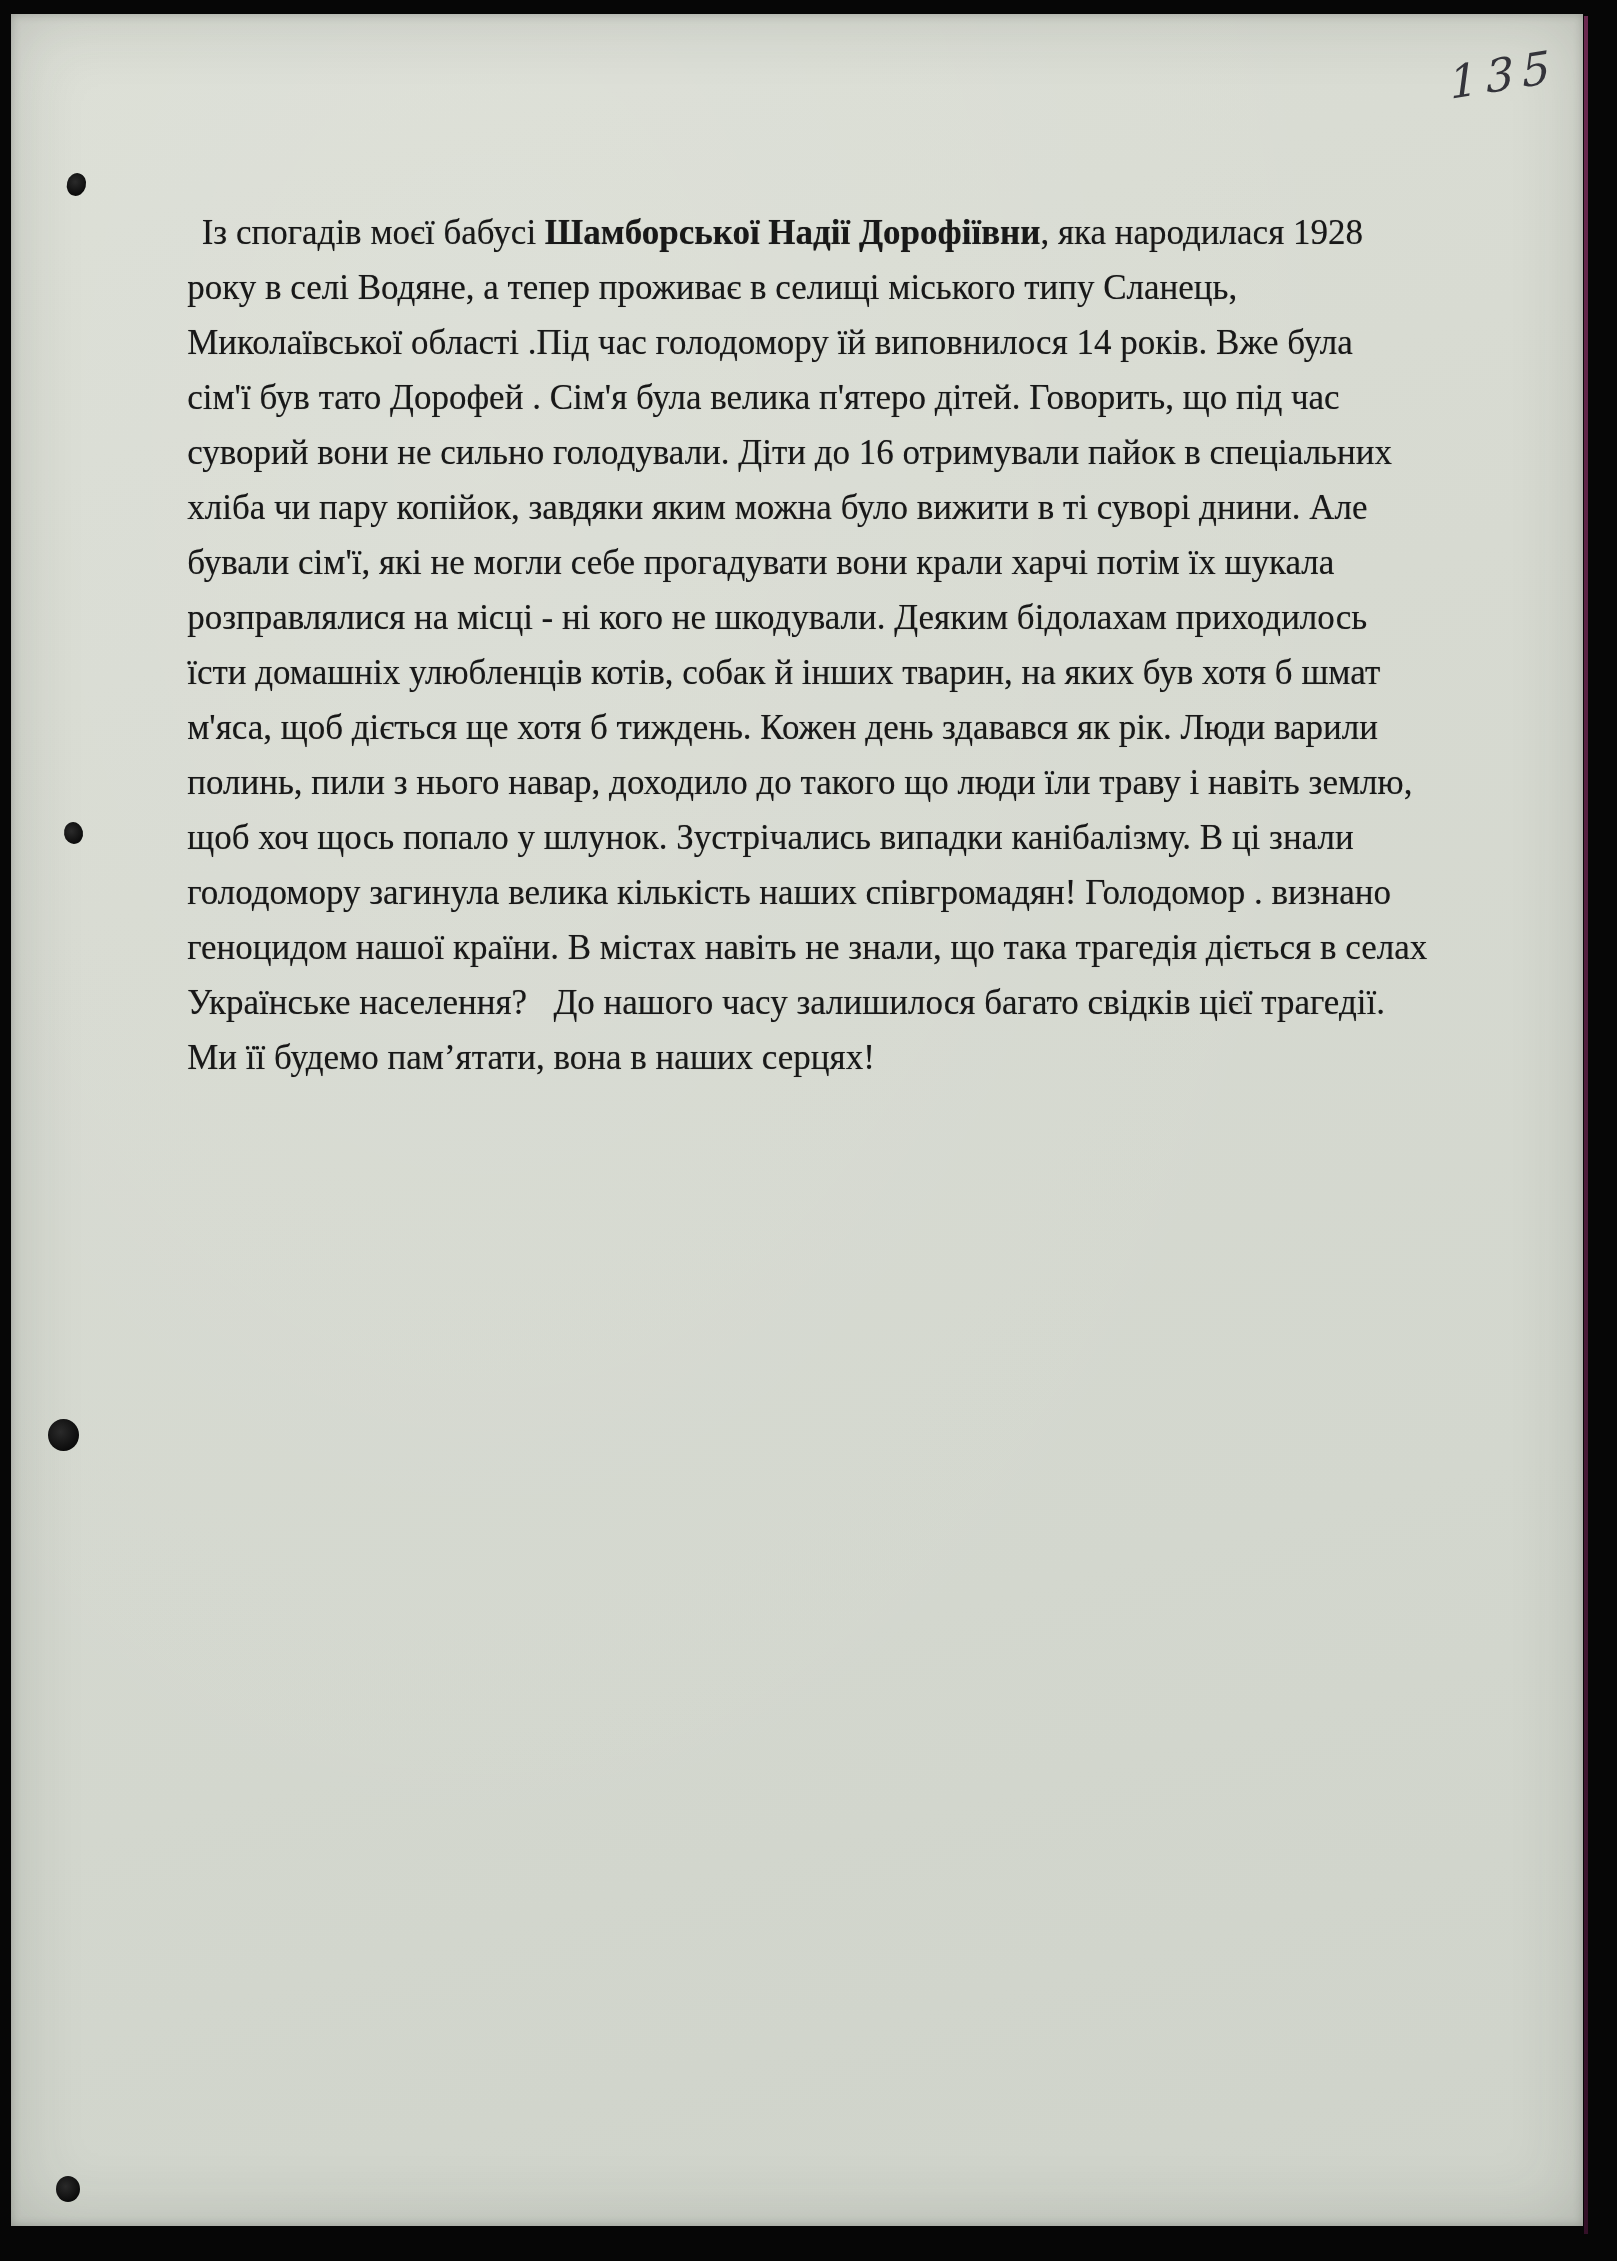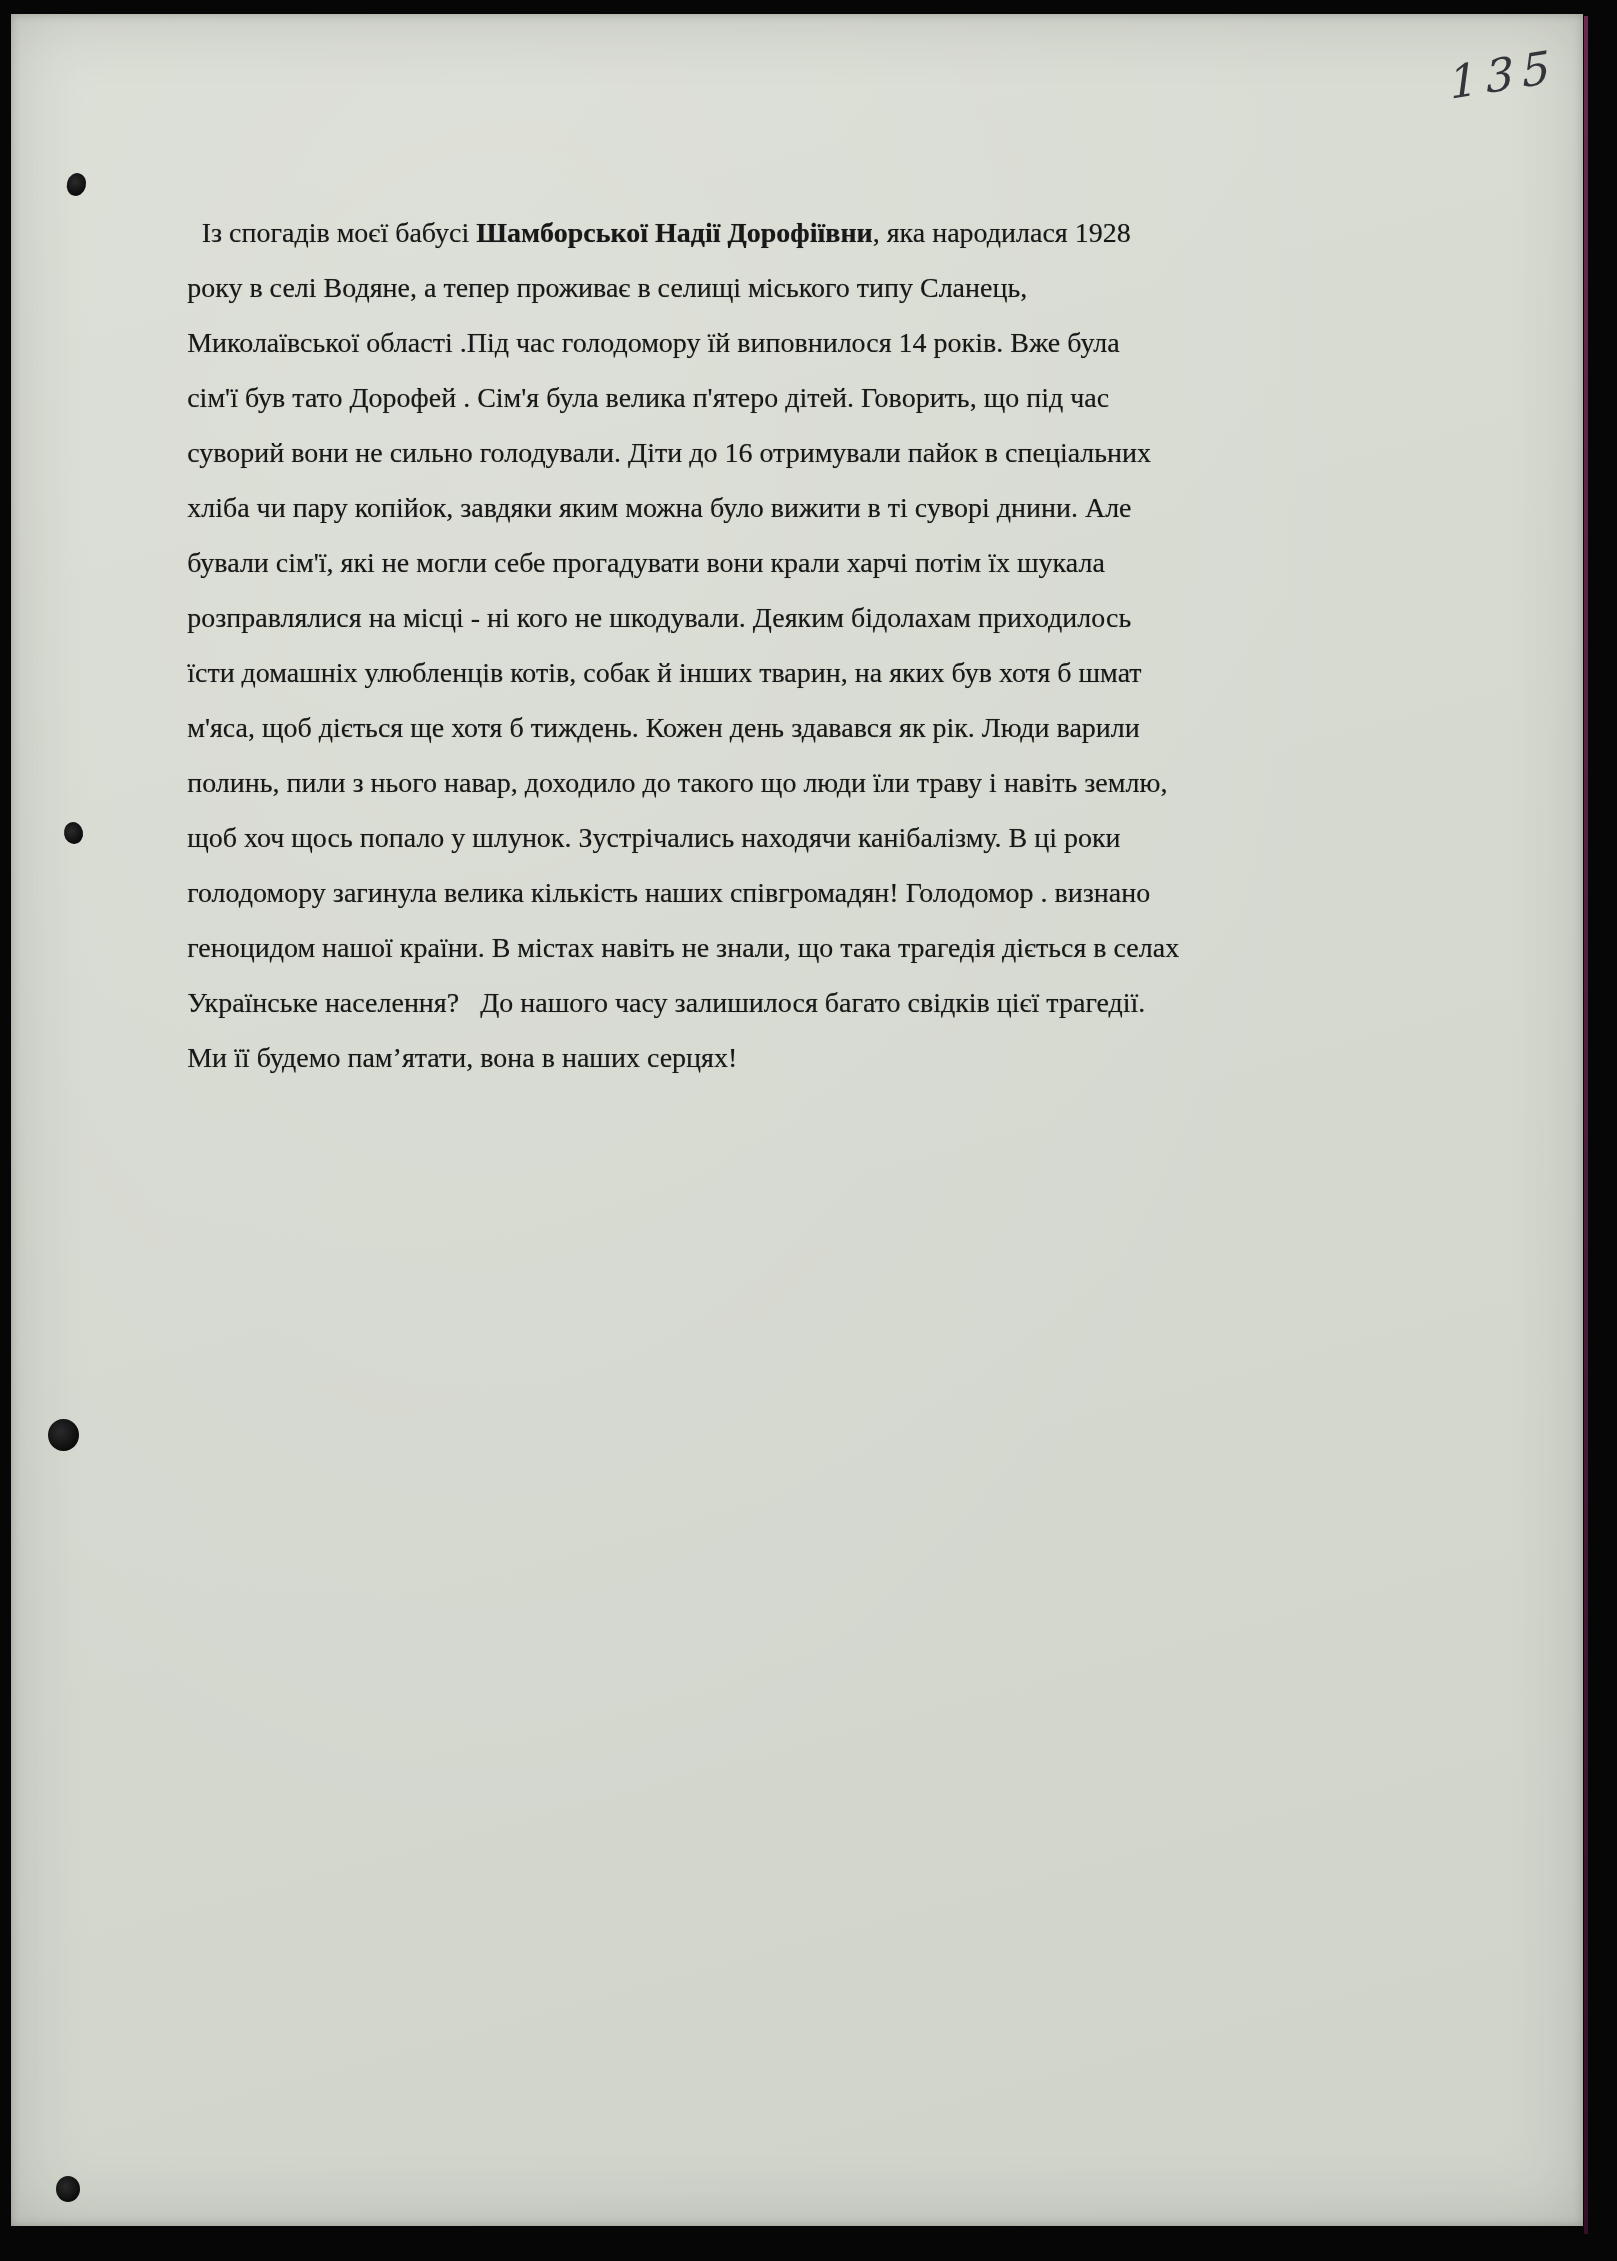--- a/index.html
+++ b/index.html
@@ -59,21 +59,21 @@
     color: #23232b;
     transform: rotate(-9deg) skewX(-6deg);
     opacity: 0.9;
   }
   .text-block {
     position: absolute;
     left: 176px;
     top: 191px;
     width: 1334px;
     color: #181818;
-    font-size: 28px;
+    font-size: 35px;
     line-height: 55px;
     text-shadow: 0 0 0.8px rgba(10,10,10,0.45);
   }
   .line {
     white-space: pre;
     height: 55px;
   }
   .first-line { padding-left: 14.5px; }
   .bold { font-weight: bold; }
 </style>
@@ -98,21 +98,21 @@
           <div class="line">року в селі Водяне, а тепер проживає в селищі міського типу Сланець,</div>
           <div class="line">Миколаївської області .Під час голодомору їй виповнилося 14 років. Вже була</div>
           <div class="line">сім'ї був тато Дорофей . Сім'я була велика п'ятеро дітей. Говорить, що під час</div>
           <div class="line">суворий вони не сильно голодували. Діти до 16 отримували пайок в спеціальних</div>
           <div class="line">хліба чи пару копійок, завдяки яким можна було вижити в ті суворі днини. Але</div>
           <div class="line">бували сім'ї, які не могли себе прогадувати вони крали харчі потім їх шукала</div>
           <div class="line">розправлялися на місці - ні кого не шкодували. Деяким бідолахам приходилось</div>
           <div class="line">їсти домашніх улюбленців котів, собак й інших тварин, на яких був хотя б шмат</div>
           <div class="line">м'яса, щоб діється ще хотя б тиждень. Кожен день здавався як рік. Люди варили</div>
           <div class="line">полинь, пили з нього навар, доходило до такого що люди їли траву і навіть землю,</div>
-          <div class="line">щоб хоч щось попало у шлунок. Зустрічались находячи канібалізму. В ці роки</div>
+          <div class="line">щоб хоч щось попало у шлунок. Зустрічались випадки канібалізму. В ці знали</div>
           <div class="line">голодомору загинула велика кількість наших співгромадян! Голодомор . визнано</div>
           <div class="line">геноцидом нашої країни. В містах навіть не знали, що така трагедія діється в селах</div>
           <div class="line">Українське населення?   До нашого часу залишилося багато свідків цієї трагедії.</div>
           <div class="line">Ми її будемо пам’ятати, вона в наших серцях!</div>
         </div>
     </div>
 
   </div>
 </div>
 

